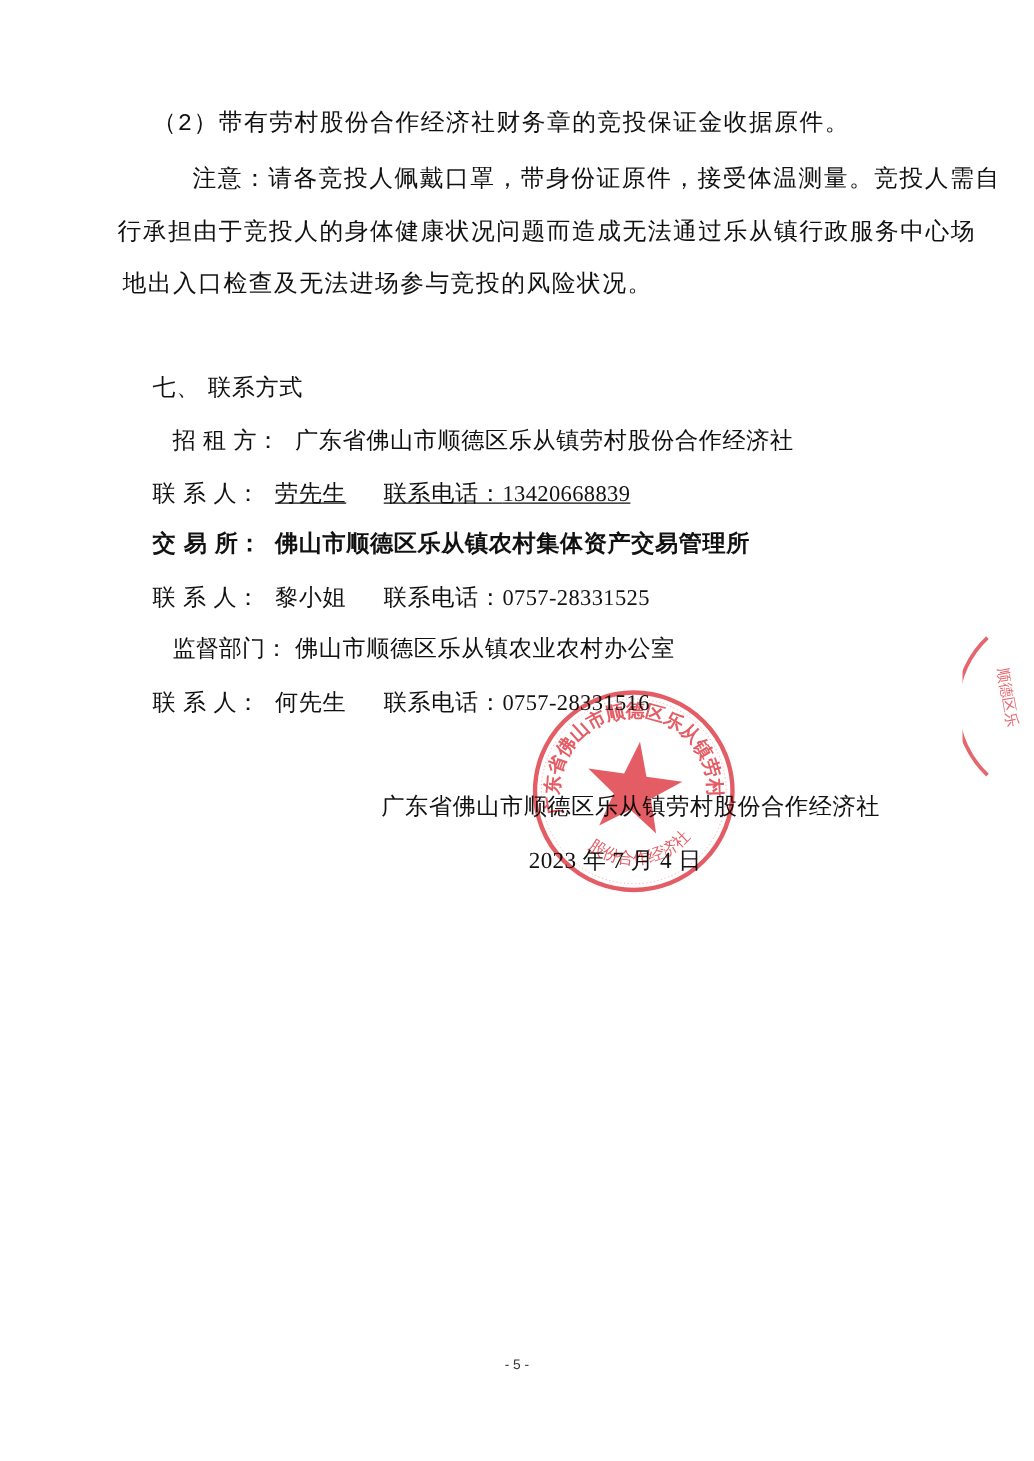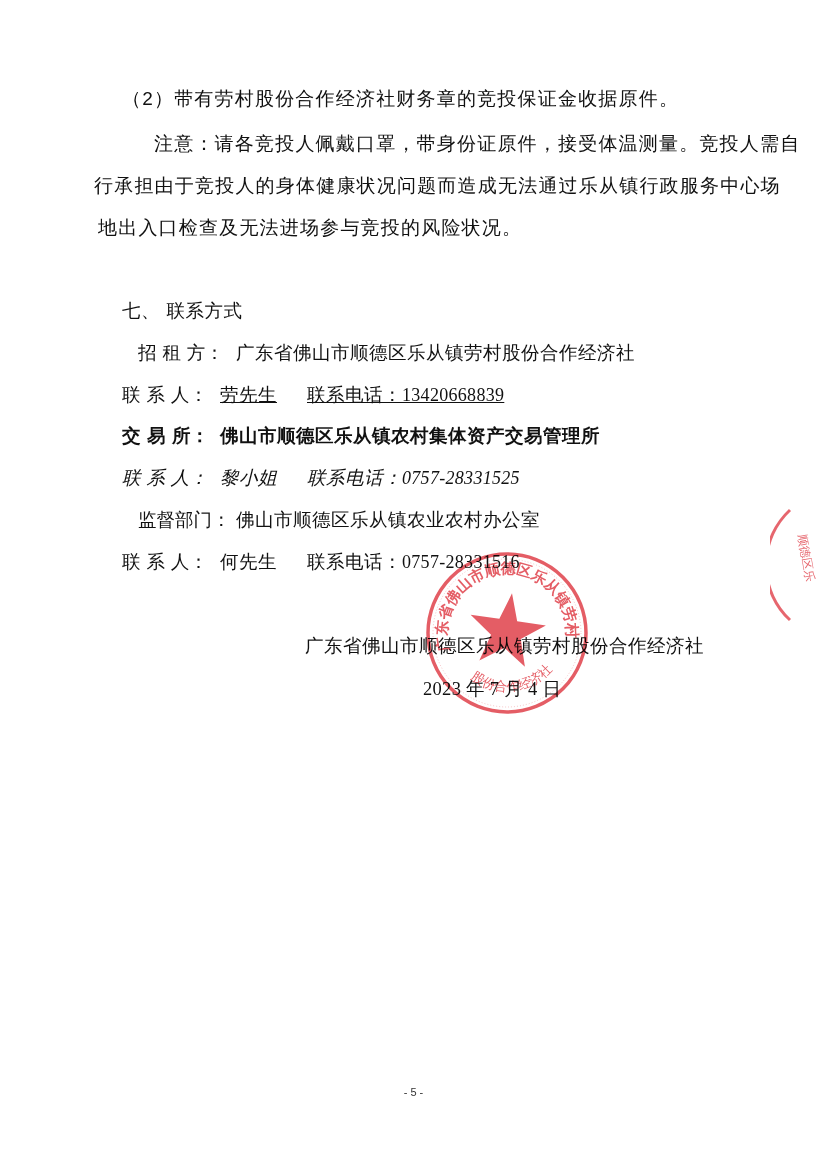--- a/index.html
+++ b/index.html
@@ -16,21 +16,21 @@
       color: #111111;
     }
     .line {
       position: absolute;
       white-space: nowrap;
       font-size: 18.5px;
       line-height: 22px;
       letter-spacing: 0.5px;
     }
     .body-text {
-      font-family: Liberation Sans, sans-serif;
+      font-family: Liberation Mono, monospace;
       font-size: 19px;
       letter-spacing: 1.2px;
     }
     .contact-label {
       display: inline-block;
       width: 98px;
       letter-spacing: 0;
     }
     .gap {
       display: inline-block;
@@ -93,21 +93,21 @@
   </div>
 
   <div class="line" style="left:122px; top:384px;text-decoration:underline;">
     <span class="contact-label">联 系 人：</span><span>劳先生</span><span class="gap"></span><span>联系电话：</span><span class="num">13420668839</span>
   </div>
 
   <div class="line" style="left:122px; top:425px;font-weight:bold;">
     <span class="contact-label">交 易 所：</span><span>佛山市顺德区乐从镇农村集体资产交易管理所</span>
   </div>
 
-  <div class="line" style="left:122px; top:467px;font-style:italic;">
+  <div class="line" style="left:122px; top:467px;">
     <span class="contact-label">联 系 人：</span><span>黎小姐</span><span class="gap"></span><span>联系电话：</span><span class="num">0757-28331525</span>
   </div>
 
   <div class="line" style="left:138px; top:509px;">
     <span class="contact-label">监督部门：</span><span>佛山市顺德区乐从镇农业农村办公室</span>
   </div>
 
   <div class="line" style="left:122px; top:551px;">
     <span class="contact-label">联 系 人：</span><span>何先生</span><span class="gap"></span><span>联系电话：</span><span class="num">0757-28331516</span>
   </div>

